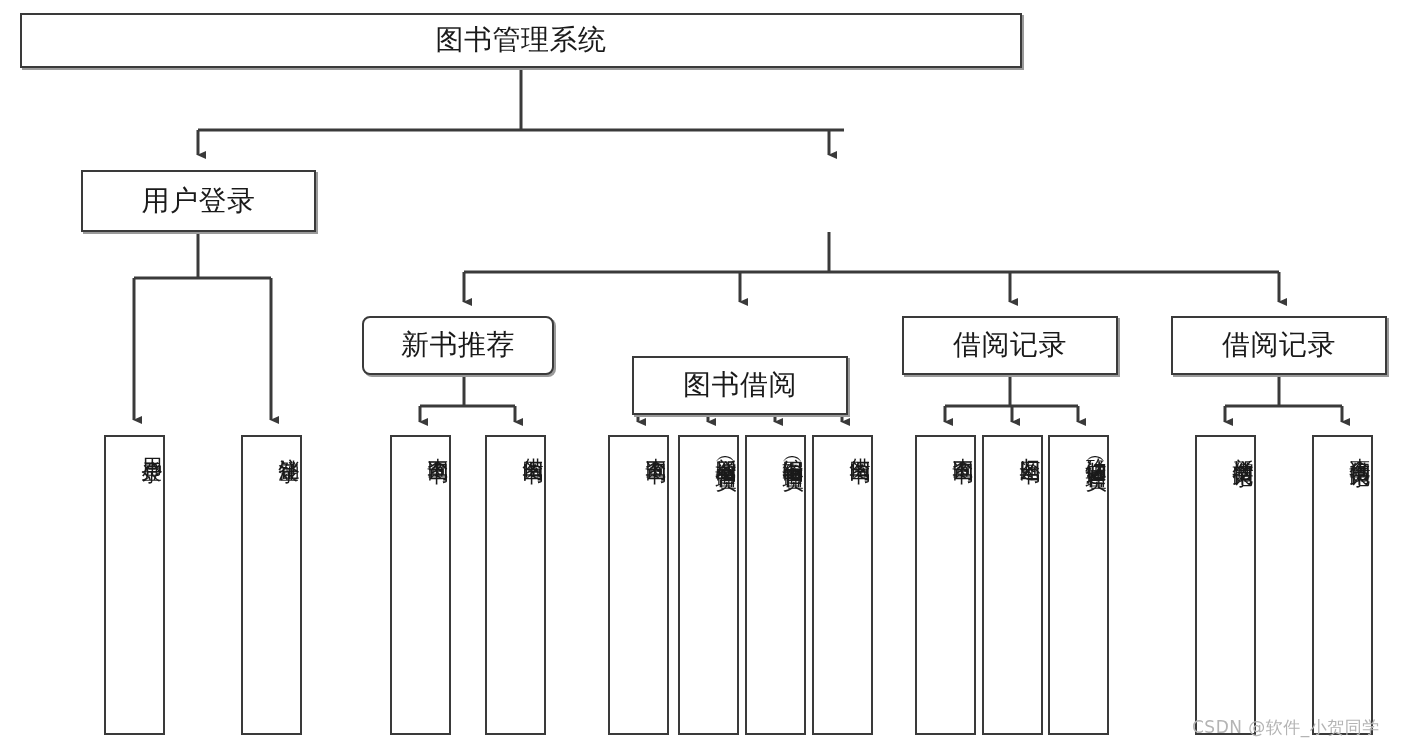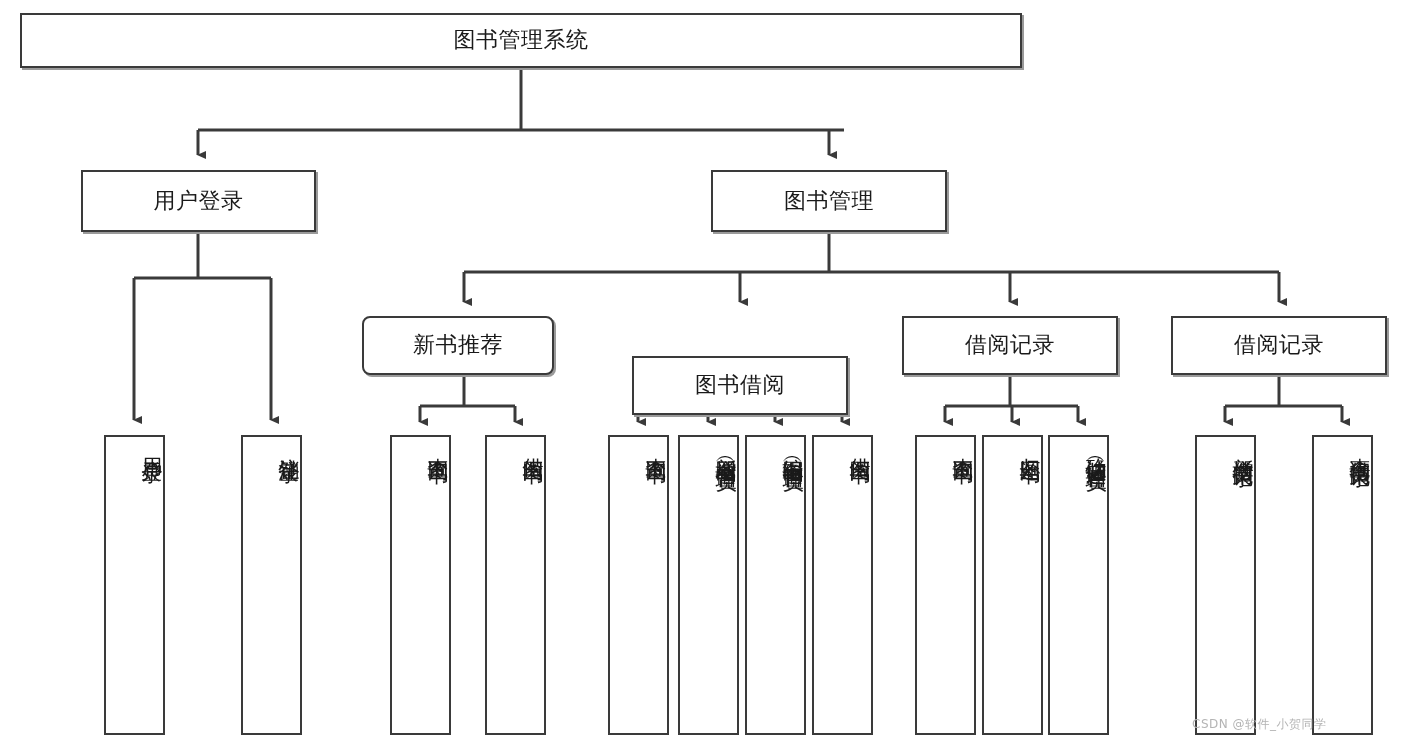--- a/index.html
+++ b/index.html
@@ -39,40 +39,40 @@
     letter-spacing: 0.5px;
   }
   .node.shadowed {
     box-shadow: 2px 2px 0 0 #9a9a9a;
   }
   .node .label {
     display: block;
     width: 100%;
   }
   .node.horiz .label {
-    font-size: 22px;
+    font-size: 28px;
     writing-mode: horizontal-tb;
   }
   .node.vert {
     align-items: flex-start;
     justify-content: center;
     padding-top: 4px;
   }
   .node.vert .label {
     writing-mode: vertical-rl;
     text-orientation: upright;
     font-size: 21px;
     line-height: 1.05;
     letter-spacing: 2px;
     white-space: nowrap;
     margin: 0 auto;
   }
   .watermark {
     position: absolute;
-    font-size: 12px;
+    font-size: 17px;
     color: #b4b4b4;
     white-space: nowrap;
     letter-spacing: 0.5px;
   }
 </style>
 </head>
 <body>
 
 <div id="canvas">
 
@@ -126,23 +126,20 @@
     </g>
   </svg>
 
   <div class="node horiz shadowed" style="left:20px; top:13px; width:1002px; height:55px;">
     <span class="label">图书管理系统</span>
   </div>
 
   <div class="node horiz shadowed" style="left:81px; top:170px; width:235px; height:62px;">
     <span class="label">用户登录</span>
   </div>
-  <div class="node horiz shadowed" style="left:711px; top:170px; width:236px; height:62px;">
-    <span class="label">图书管理</span>
-  </div>
 
   <div class="node horiz shadowed" style="left:362px; top:316px; width:192px; height:59px;border-radius:8px;">
     <span class="label">新书推荐</span>
   </div>
   <div class="node horiz shadowed" style="left:632px; top:316px; width:216px; height:59px;margin-top:40px;">
     <span class="label">图书借阅</span>
   </div>
   <div class="node horiz shadowed" style="left:902px; top:316px; width:216px; height:59px;">
     <span class="label">借阅记录</span>
   </div>

